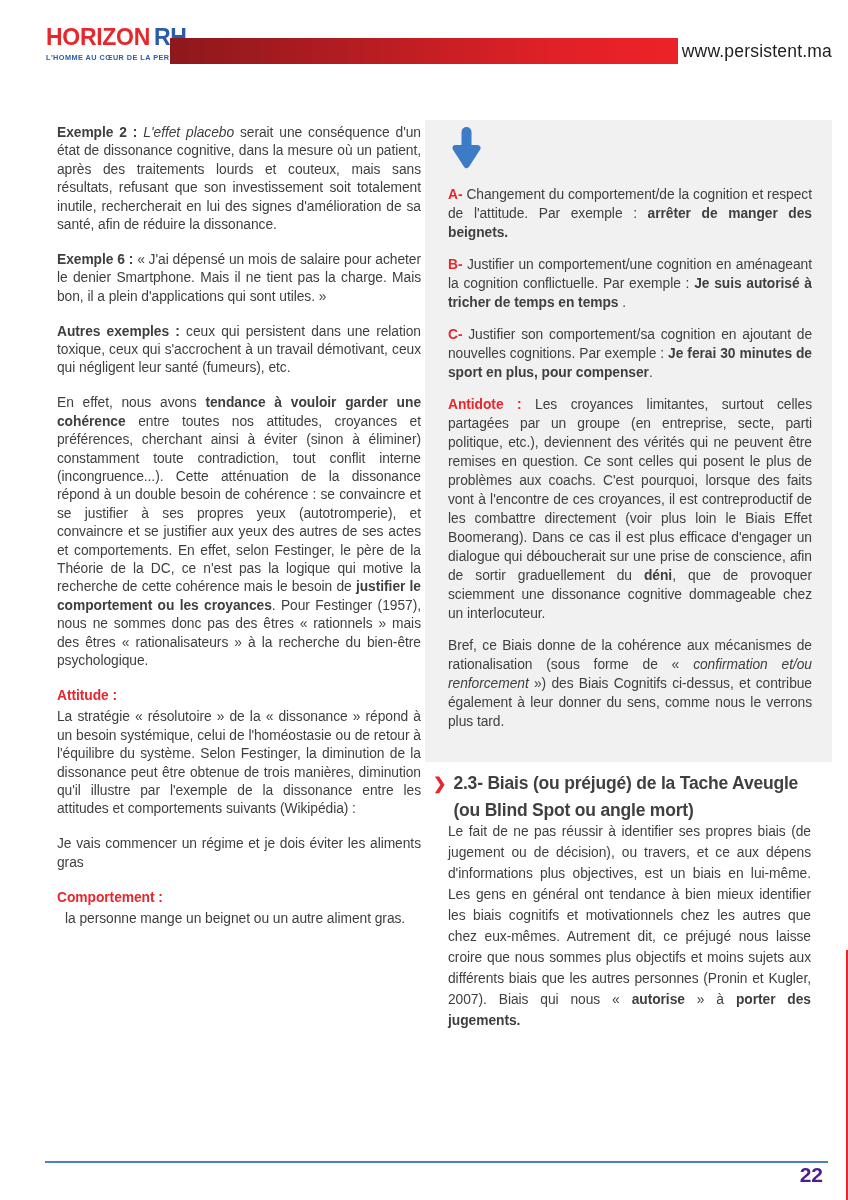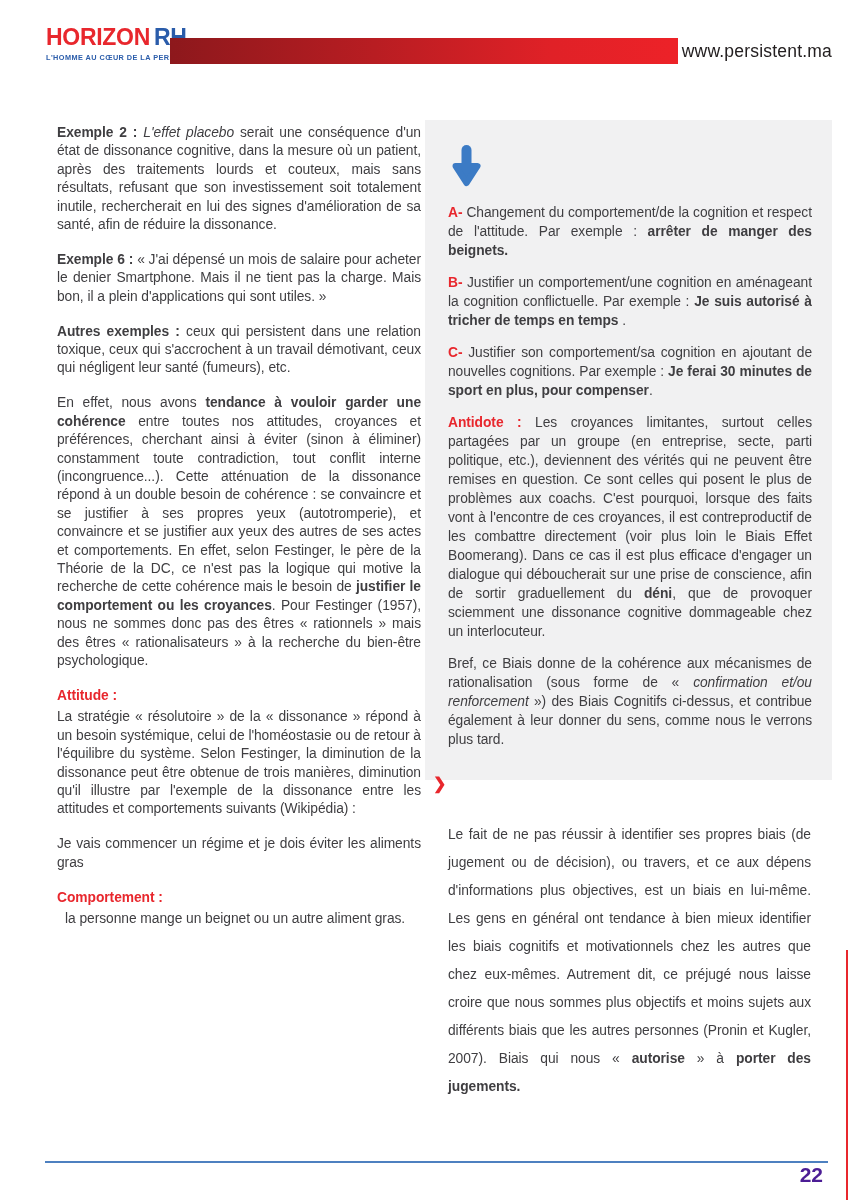--- a/index.html
+++ b/index.html
@@ -21,30 +21,30 @@
   }
   .website { position:absolute; right:16px; top:41px; font-size:17.5px; color:#242021; letter-spacing:0.2px; }
 
   
   .left-col { position:absolute; left:57px; top:124px; width:364px; }
   .para { font-size:13.8px; line-height:18.4px; text-align:justify; margin:0 0 16.5px 0; letter-spacing:-0.05px; }
   .para.tight { margin-bottom:3px; }
   .left-col .para:last-child { margin-bottom:0;padding-left:8px; }
 
   .right-col { position:absolute; left:425px; top:120px; width:407px; }
-  .info-box { background:#f1f1f2; min-height:625px; padding:22px 20px 16px 23px; }
+  .info-box { background:#f1f1f2; min-height:625px; padding:4px 20px 16px 23px; }
   .info-box .para { line-height:19px; margin-bottom:13px; }
   .info-box .para:last-child { margin-bottom:15px; }
   .arrow-icon { display:block; margin:3px 0 12px 2px; }
 
   .section-heading { position:absolute; left:433px; top:770px; width:392px; display:flex; align-items:flex-start; }
   .bullet { color:#e8272d; font-weight:bold; font-size:16px; line-height:27px; margin-right:7px; flex:0 0 auto; }
   .heading-text { font-weight:bold; font-size:17.5px; line-height:27px; color:#413f42; letter-spacing:-0.2px; }
 
-  .section-para { position:absolute; left:448px; top:821px; width:363px; line-height:28px; }
+  .section-para { position:absolute; left:448px; top:821px; width:363px; line-height:21px; }
 
   
   .footer-line { position:absolute; left:45px; top:1161px; width:783px; height:2px; background:#4d80c0; }
   .page-number { position:absolute; right:25px; top:1163px; font-size:21px; font-weight:bold; color:#4c1d95; }
   .edge-line { position:absolute; right:0; top:950px; width:2px; height:250px; background:#e8272d; }
 </style>
 </head>
 <body>
 
 <div class="page">
@@ -81,20 +81,24 @@
           <p class="para"><span style="font-weight: bold; color: rgb(232, 39, 45);">B- </span><span>Justifier un comportement/une cognition en aménageant la cognition conflictuelle. Par exemple : </span><span style="font-weight: bold;">Je suis autorisé à tricher de temps en temps</span><span> .</span></p>
           <p class="para"><span style="font-weight: bold; color: rgb(232, 39, 45);">C- </span><span>Justifier son comportement/sa cognition en ajoutant de nouvelles cognitions. Par exemple : </span><span style="font-weight: bold;">Je ferai 30 minutes de sport en plus, pour compenser</span><span>.</span></p>
           <p class="para"><span style="font-weight: bold; color: rgb(232, 39, 45);">Antidote : </span><span>Les croyances limitantes, surtout celles partagées par un groupe (en entreprise, secte, parti politique, etc.), deviennent des vérités qui ne peuvent être remises en question. Ce sont celles qui posent le plus de problèmes aux coachs. C'est pourquoi, lorsque des faits vont à l'encontre de ces croyances, il est contreproductif de les combattre directement (voir plus loin le Biais Effet Boomerang). Dans ce cas il est plus efficace d'engager un dialogue qui déboucherait sur une prise de conscience, afin de sortir graduellement du </span><span style="font-weight: bold;">déni</span><span>, que de provoquer sciemment une dissonance cognitive dommageable chez un interlocuteur.</span></p>
           <p class="para"><span>Bref, ce Biais donne de la cohérence aux mécanismes de rationalisation (sous forme de « </span><span style="font-style: italic;">confirmation et/ou renforcement</span><span> ») des Biais Cognitifs ci-dessus, et contribue également à leur donner du sens, comme nous le verrons plus tard.</span></p>
         </div>
     </div>
   </section>
 
   <div class="section-heading">
     <span class="bullet">❯</span>
+    <div class="heading-text">
+      <div>2.3- Biais (ou préjugé) de la Tache Aveugle</div>
+      <div>(ou Blind Spot ou angle mort)</div>
+    </div>
   </div>
 
   <p class="para section-para"><span>Le fait de ne pas réussir à identifier ses propres biais (de jugement ou de décision), ou travers, et ce aux dépens d'informations plus objectives, est un biais en lui-même. Les gens en général ont tendance à bien mieux identifier les biais cognitifs et motivationnels chez les autres que chez eux-mêmes. Autrement dit, ce préjugé nous laisse croire que nous sommes plus objectifs et moins sujets aux différents biais que les autres personnes (Pronin et Kugler, 2007). Biais qui nous « </span><span style="font-weight: bold;">autorise</span><span> » à </span><span style="font-weight: bold;">porter des jugements.</span></p>
 
   <div class="footer-line"></div>
   <div class="page-number">22</div>
   <div class="edge-line"></div>
 
 </div>
 

